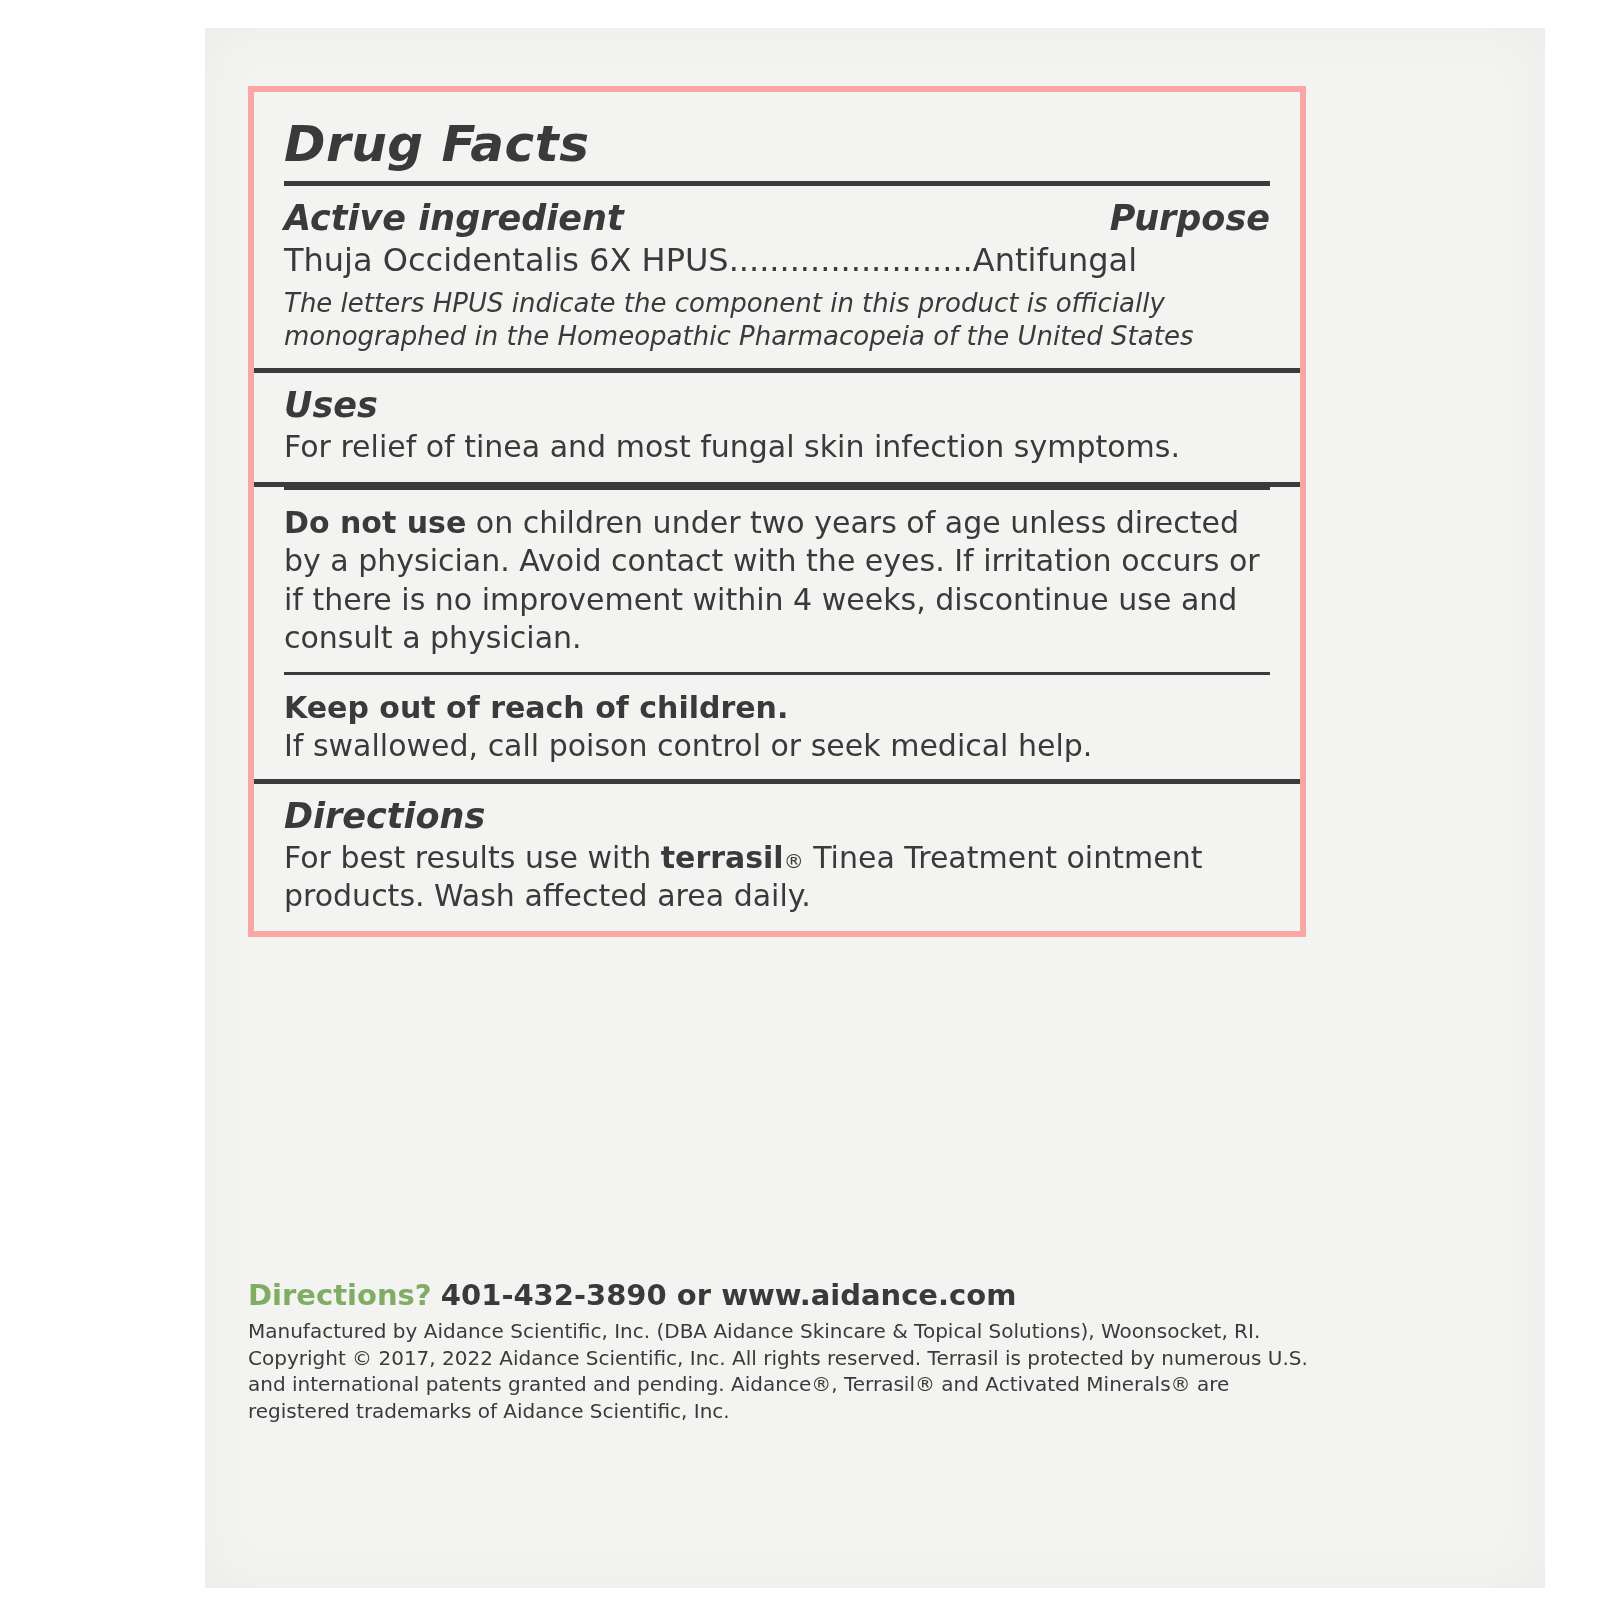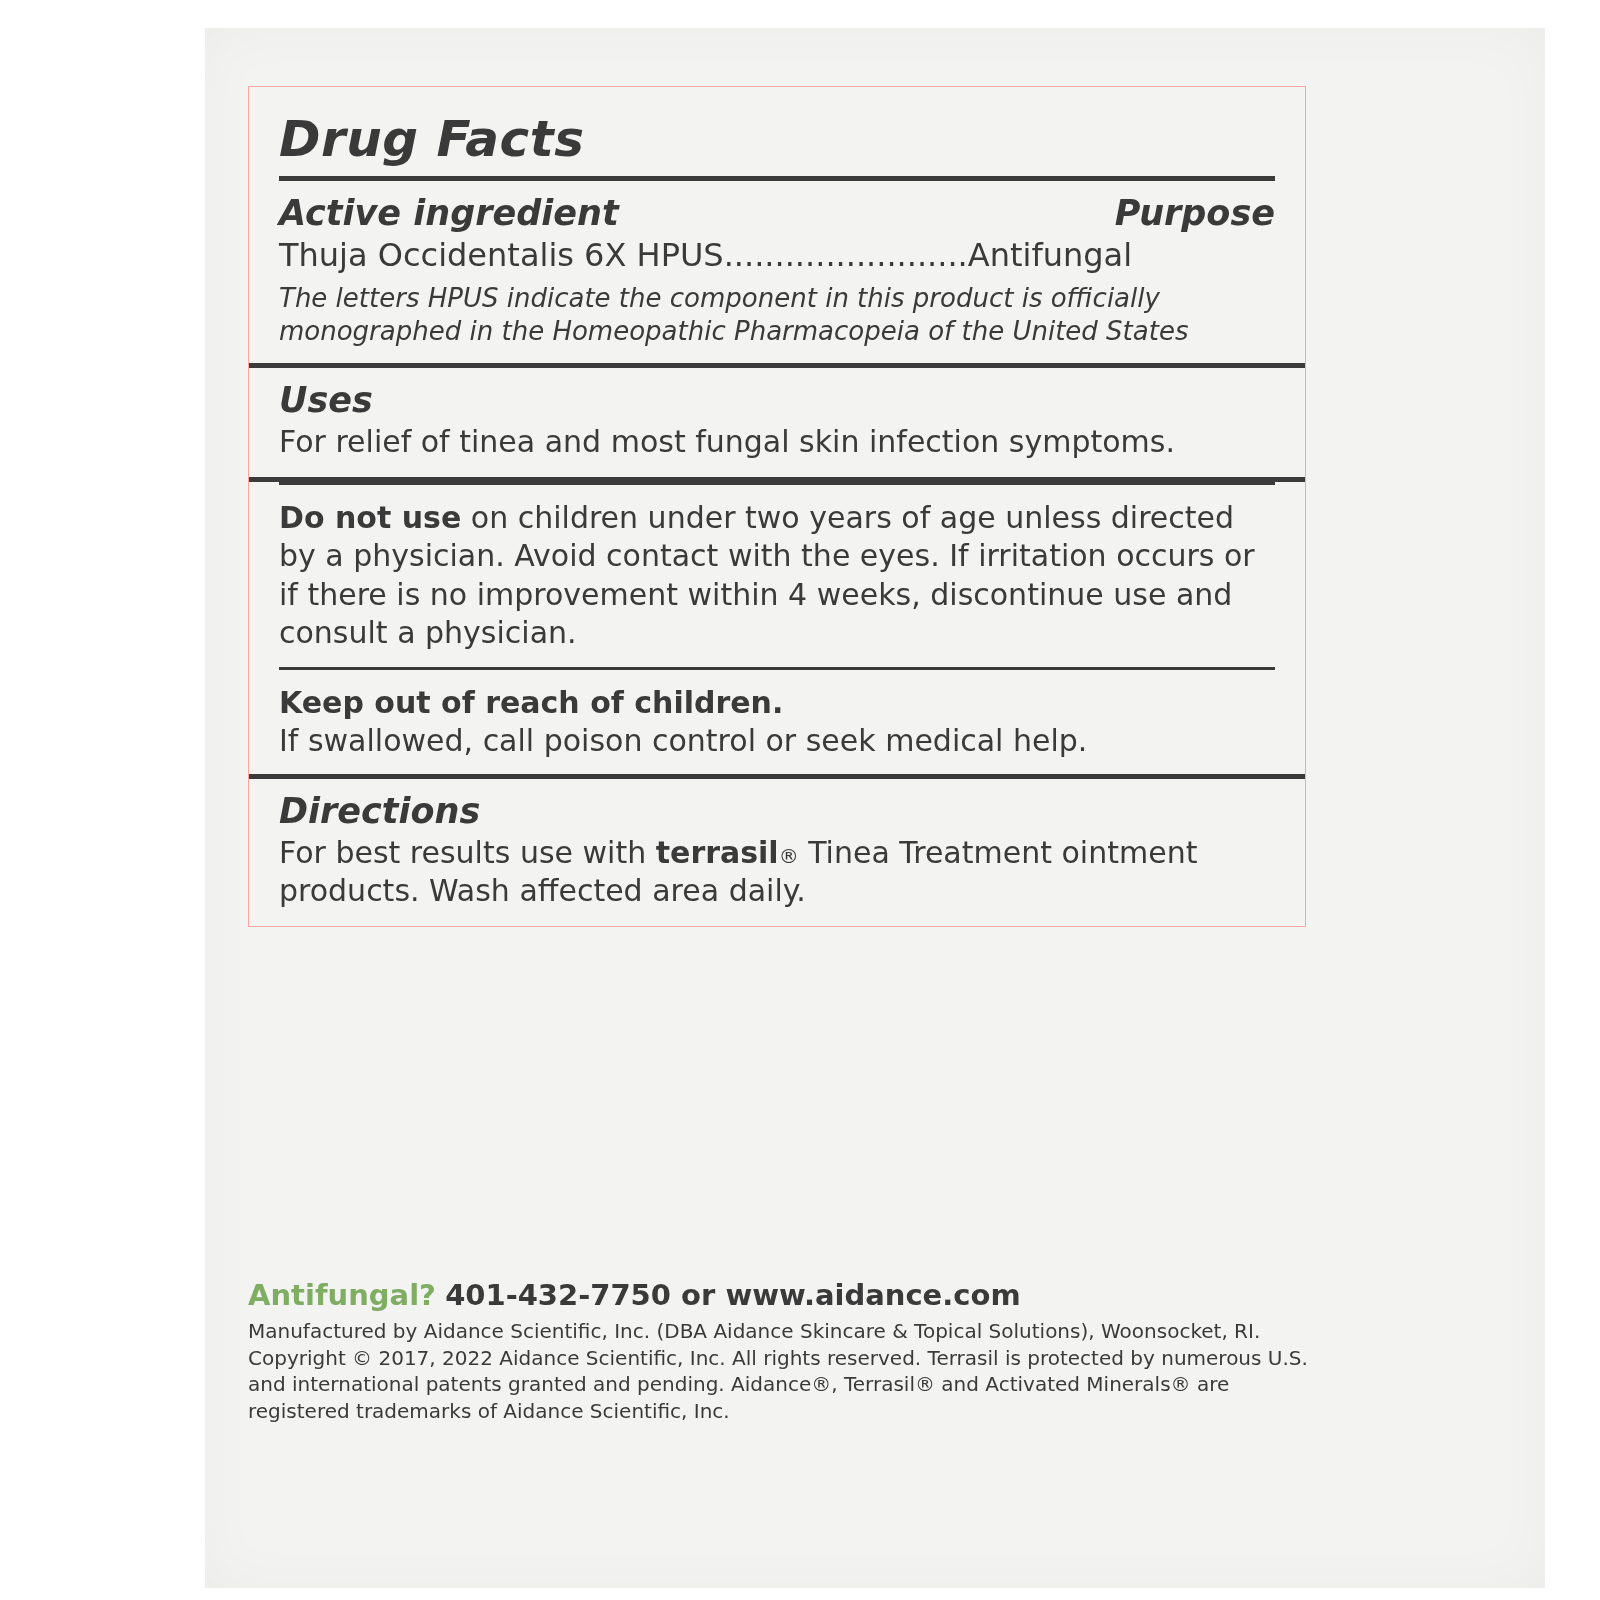--- a/index.html
+++ b/index.html
@@ -24,21 +24,21 @@
     background: #f3f3f1;
     box-shadow: inset 0 0 60px rgba(0,0,0,0.03);
   }
 
   .panel {
     position: absolute;
     left: 248px;
     top: 86px;
     width: 1058px;
     box-sizing: border-box;
-    border: 1px solid #fca5a5;
+    border: 6px solid #fca5a5;
     background: transparent;
     padding: 0;
   }
 
   
   .title {
     font-size: 50px;
     font-style: italic;
     font-weight: bold;
     color: #3a3a3a;
@@ -183,17 +183,17 @@
     <div class="sec-head">Directions</div>
     <div class="body-text">
       <span>For best results use with </span><span class="bold">terrasil</span><span style="font-size:20px;">®</span><span> Tinea Treatment ointment products. Wash affected area daily.</span>
     </div>
   </div>
 
 </div>
 
 <div class="footer">
   <div class="questions">
-    <span class="q-label">Antifungal?</span>
-    <span class="q-rest">401-432-7750 or www.aidance.com</span>
+    <span class="q-label">Directions?</span>
+    <span class="q-rest">401-432-3890 or www.aidance.com</span>
   </div>
   <div class="manufacturer">Manufactured by Aidance Scientific, Inc. (DBA Aidance Skincare &amp; Topical Solutions), Woonsocket, RI. Copyright © 2017, 2022 Aidance Scientific, Inc. All rights reserved. Terrasil is protected by numerous U.S. and international patents granted and pending. Aidance®, Terrasil® and Activated Minerals® are registered trademarks of Aidance Scientific, Inc.</div>
 </div>
 
 </body></html>

